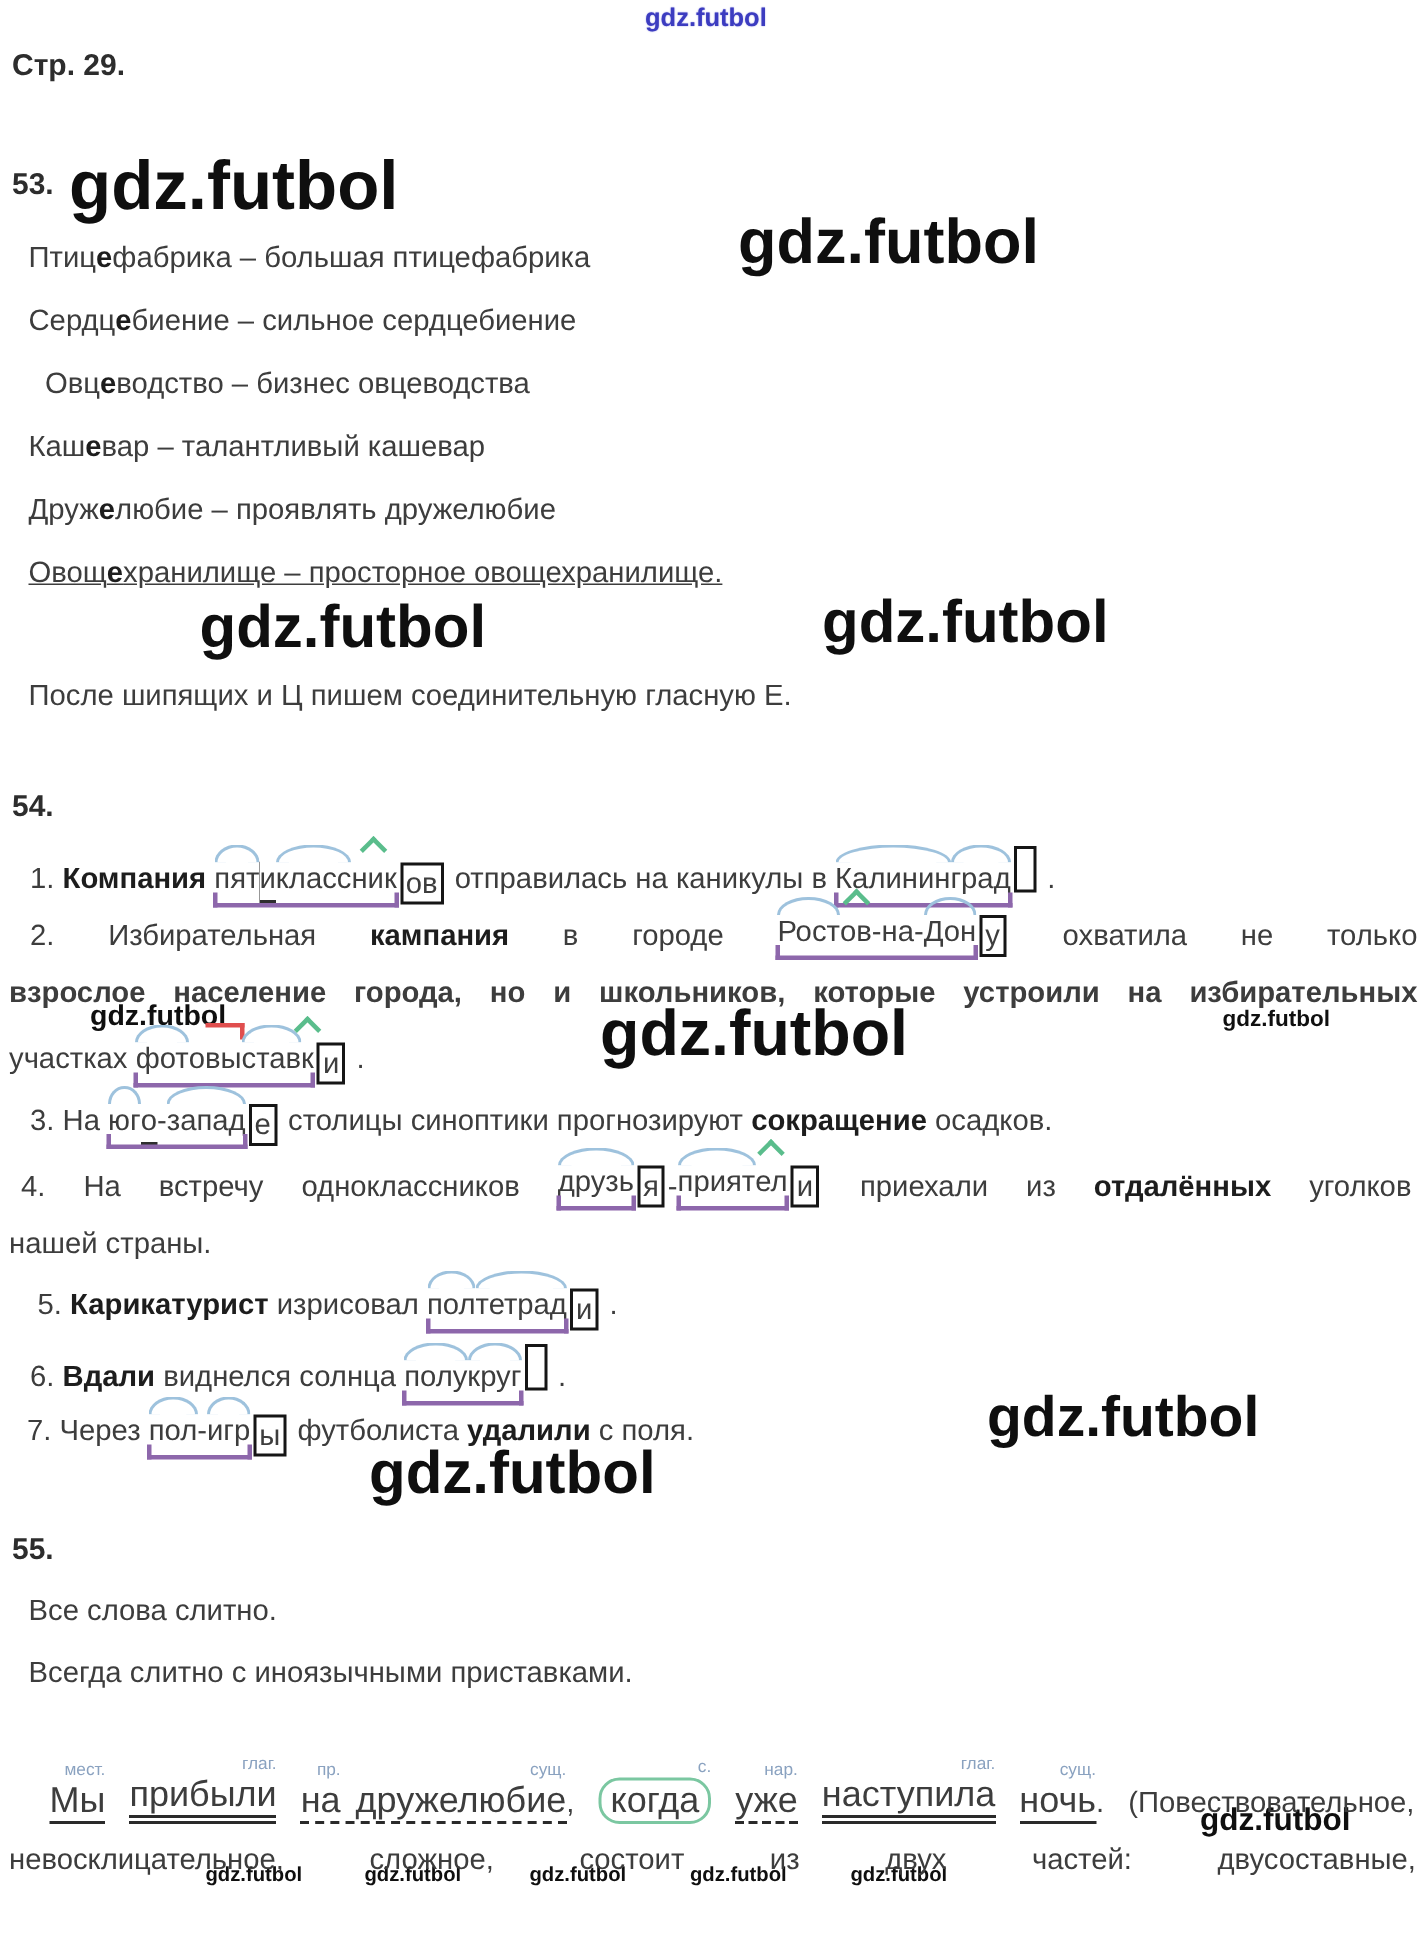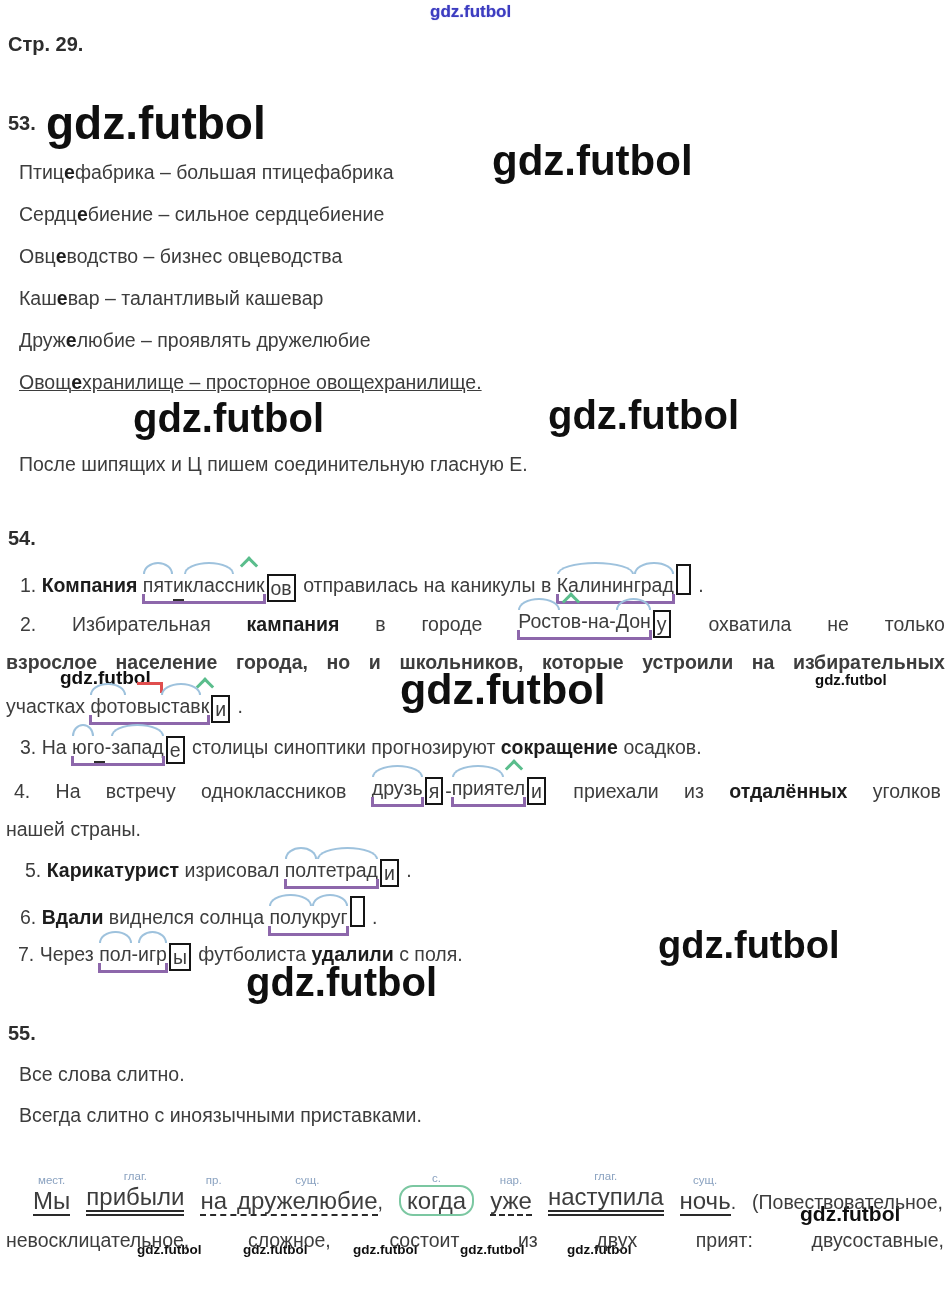--- a/index.html
+++ b/index.html
@@ -27,21 +27,21 @@
      border-top:3.5px solid #e04e4e;border-right:3.5px solid #e04e4e;}
   .connu{box-shadow:0 2.5px 0 0 #2e2e2e;}
   .ru{position:relative;display:inline-block;}
   .ru::after{content:"";position:absolute;left:-1px;right:-1px;bottom:-5px;height:7px;
      border-bottom:3.5px solid #8d67ab;border-left:3px solid #8d67ab;border-right:3px solid #8d67ab;}
   .box{display:inline-block;border:2.5px solid #151515;padding:0 2px;margin:-2px 2px 0 2px;
      line-height:24px;min-width:9px;text-align:center;vertical-align:-3px;}
   .box.empty{width:11px;height:27px;padding:0;}
 
   
-  .punit{display:inline-flex;flex-direction:column;align-items:center;}
+  .punit{display:inline-flex;flex-direction:column;align-items:flex-end;}
   .plabel{font-size:11.5px;line-height:13px;color:#8aa2c0;}
   .pw{font-size:24px;line-height:27px;color:#3d3d3d;}
   .u1{border-bottom:2.5px solid #2a2a2a;}
   .u2{border-bottom:6px double #2a2a2a;}
   .uadv{border-bottom:2.5px dashed #2a2a2a;}
   .advgrp{display:inline-flex;align-items:flex-end;gap:10px;border-bottom:2.5px dashed #2a2a2a;}
   .advgrp .pw{border-bottom:none;}
   .oval{border:2px solid #7bc7a1;border-radius:14px;padding:0 6px;}
   .chunk{display:inline-flex;align-items:flex-end;white-space:nowrap;}
   .ptext{font-size:19.5px;line-height:27px;}
@@ -67,21 +67,21 @@
   <span class="wm abs" style="left:353px;top:1243px;font-size:13.5px;">gdz.futbol</span>
   <span class="wm abs" style="left:460px;top:1243px;font-size:13.5px;">gdz.futbol</span>
   <span class="wm abs" style="left:567px;top:1243px;font-size:13.5px;">gdz.futbol</span>
 
   <div class="hdr abs" style="left:8px;top:33px;">Стр. 29.</div>
 
   <div class="hdr abs" style="left:8px;top:112px;">53.</div>
 
   <div class="t abs" style="left:19px;top:158px;"><span>Птиц</span><span class="b">е</span><span>фабрика – большая птицефабрика</span></div>
   <div class="t abs" style="left:19px;top:200px;"><span>Сердц</span><span class="b">е</span><span>биение – сильное сердцебиение</span></div>
-  <div class="t abs" style="left:19px;top:242px;text-align:right;"><span>Овц</span><span class="b">е</span><span>водство – бизнес овцеводства</span></div>
+  <div class="t abs" style="left:30px;top:242px;text-align:right;"><span>Овц</span><span class="b">е</span><span>водство – бизнес овцеводства</span></div>
   <div class="t abs" style="left:19px;top:284px;"><span>Каш</span><span class="b">е</span><span>вар – талантливый кашевар</span></div>
   <div class="t abs" style="left:19px;top:326px;"><span>Друж</span><span class="b">е</span><span>любие – проявлять дружелюбие</span></div>
   <div class="t abs" style="left:19px;top:368px;text-decoration:underline;"><span>Овощ</span><span class="b">е</span><span>хранилище – просторное овощехранилище.</span></div>
 
   <div class="t abs" style="left:19px;top:450px;">После шипящих и Ц пишем соединительную гласную Е.</div>
 
   <div class="hdr abs" style="left:8px;top:527px;">54.</div>
 
   <div class="t abs" style="left:20px;top:566px;">
     <span>1.</span>
@@ -222,18 +222,18 @@
     </span>
     <span class="ptext">(Повествовательное,</span>
   </div>
 
   <div class="t jl abs" style="left:6px;top:1226px;width:938px;">
     <span>невосклицательное,</span>
     <span>сложное,</span>
     <span>состоит</span>
     <span>из</span>
     <span>двух</span>
-    <span>прият:</span>
+    <span>частей:</span>
     <span>двусоставные,</span>
   </div>
 
 
 </div>
 
 </body></html>

